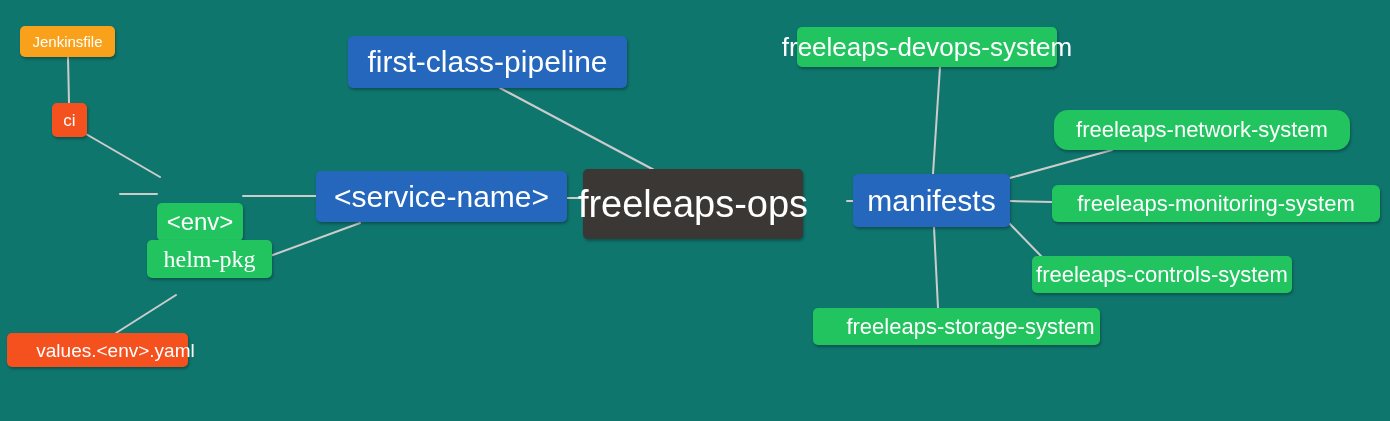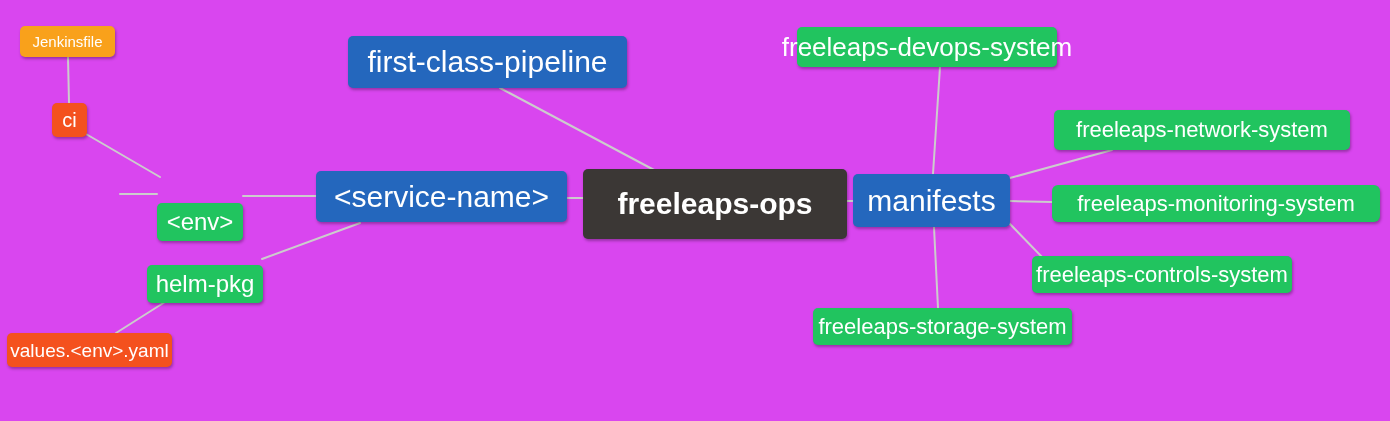--- a/index.html
+++ b/index.html
@@ -1,52 +1,52 @@
 <!DOCTYPE html>
 <html><head>
 <meta charset="utf-8">
 <style>
   html,body{margin:0;padding:0;background:#fff;}
   #canvas{
     position:relative;
     width:1390px;height:421px;
-    background:#d946ef;
+    background:#0f766e;
     overflow:hidden;
     font-family:"Liberation Sans", sans-serif;
   }
   #edges{position:absolute;left:0;top:0;z-index:0;}
   .node{
     position:absolute;z-index:1;
     display:flex;align-items:center;justify-content:center;
     color:#ffffff;border-radius:5px;
     box-shadow:1px 2px 3px rgba(0,0,0,0.3);
     white-space:nowrap;cursor:pointer;
     line-height:1;
   }
   .c-orange{background:#F9A11B;}
   .c-red{background:#F4511E;}
   .c-green{background:#21C45F;}
   .c-blue{background:#2467BD;}
   .c-dark{background:#3B3735;}
   
   .n-jenkinsfile{left:20px;top:26px;width:95px;height:31px;font-size:15px;}
-  .n-ci{left:52px;top:103px;width:35px;height:34px;font-size:20px;text-align:center;}
+  .n-ci{left:52px;top:103px;width:35px;height:34px;font-size:17px;text-align:center;}
   .n-argo-app{left:32px;top:177px;width:88px;height:35px;font-size:20px;}
   .n-env{left:157px;top:175px;width:86px;height:38px;font-size:24px;margin-top:28px;}
-  .n-helm-pkg{left:147px;top:265px;width:116px;height:38px;font-size:24px;}
-  .n-values{left:7px;top:333px;width:165px;height:34px;font-size:19px;}
+  .n-helm-pkg{left:147px;top:240px;width:125px;height:38px;font-size:24px;font-family:Liberation Serif, serif;}
+  .n-values{left:7px;top:333px;width:145px;height:34px;font-size:19px;padding-left:36px;}
   .n-first-class-pipeline{left:314px;top:36px;width:279px;height:52px;font-size:30px;margin-left:34px;}
   .n-service-name{left:316px;top:171px;width:251px;height:51px;font-size:30px;}
-  .n-freeleaps-ops{left:583px;top:169px;width:264px;height:70px;font-size:30px;font-weight:bold;}
+  .n-freeleaps-ops{left:583px;top:169px;width:220px;height:70px;font-size:38px;}
   .n-manifests{left:853px;top:174px;width:157px;height:53px;font-size:30px;}
   .n-devops{left:797px;top:27px;width:260px;height:40px;font-size:26px;}
-  .n-network{left:1054px;top:110px;width:296px;height:40px;font-size:22px;}
+  .n-network{left:1054px;top:110px;width:296px;height:40px;font-size:22px;border-radius:14px;}
   .n-monitoring{left:1052px;top:185px;width:328px;height:37px;font-size:22px;border-radius:6px;}
   .n-controls{left:1032px;top:256px;width:260px;height:37px;font-size:22px;}
-  .n-storage{left:813px;top:308px;width:259px;height:37px;font-size:22px;}
+  .n-storage{left:813px;top:308px;width:259px;height:37px;font-size:22px;padding-left:28px;}
   .edge{stroke:#CCCCCC;stroke-width:2;stroke-linecap:round;}
 </style>
 </head>
 <body>
 
 <div id="canvas">
 
   <svg id="edges" width="1390" height="421" aria-hidden="true">
     <line class="edge" x1="68" y1="57" x2="69" y2="103"></line>
     <line class="edge" x1="86" y1="134" x2="160" y2="177"></line>

